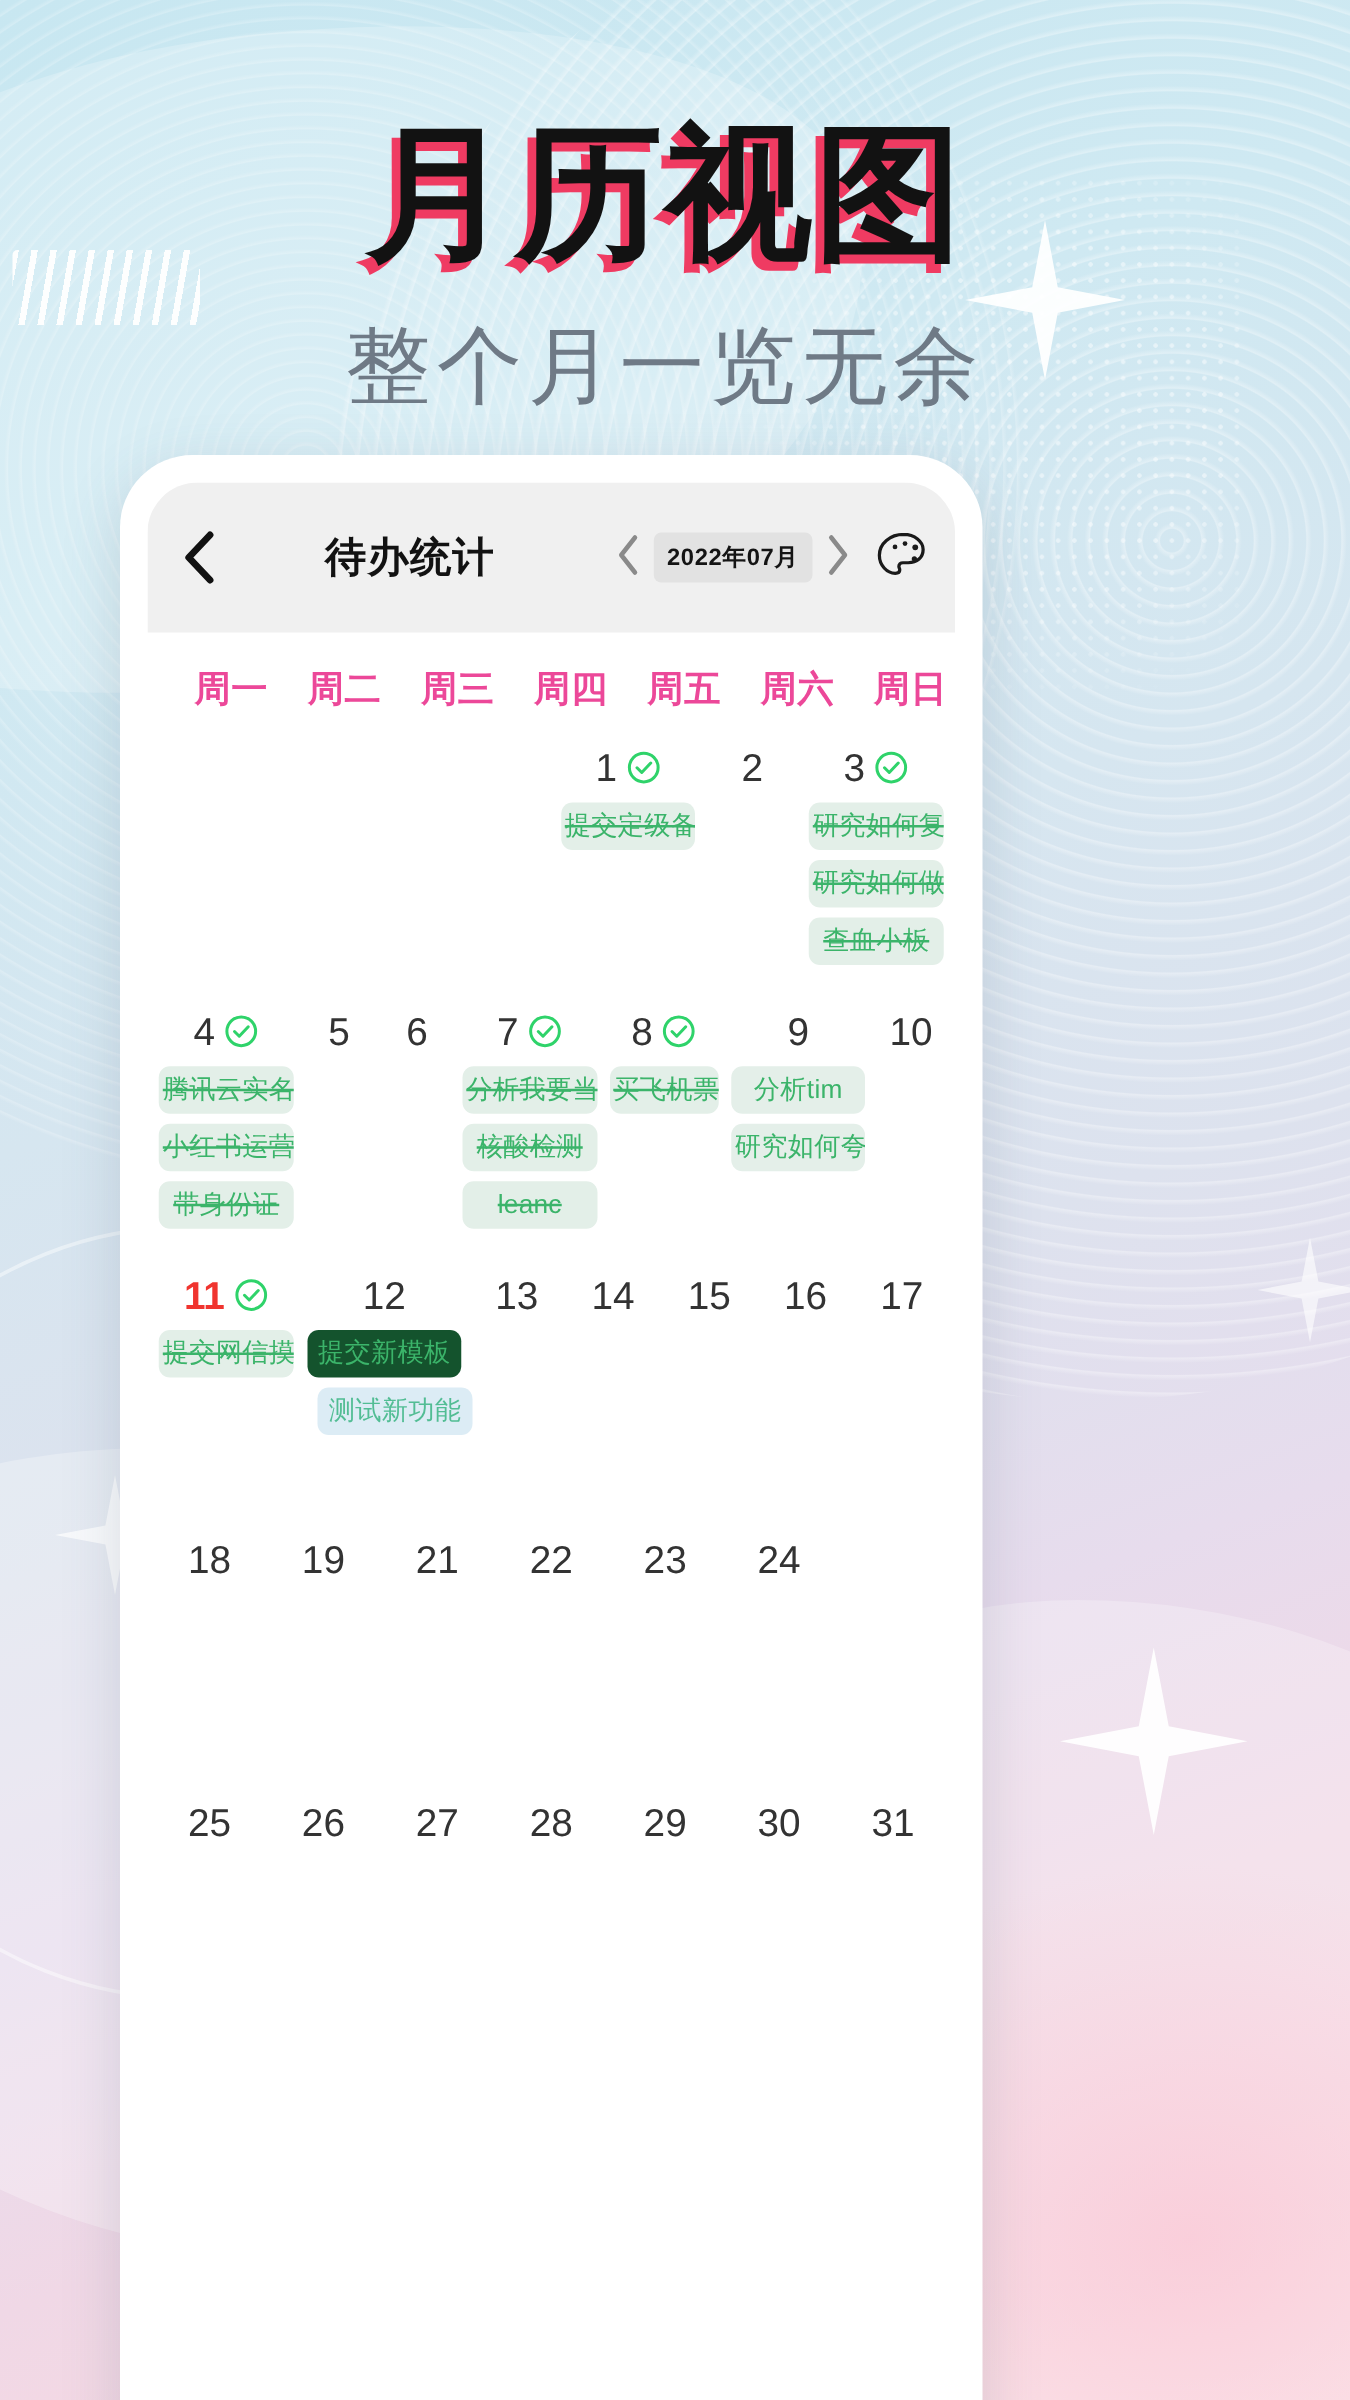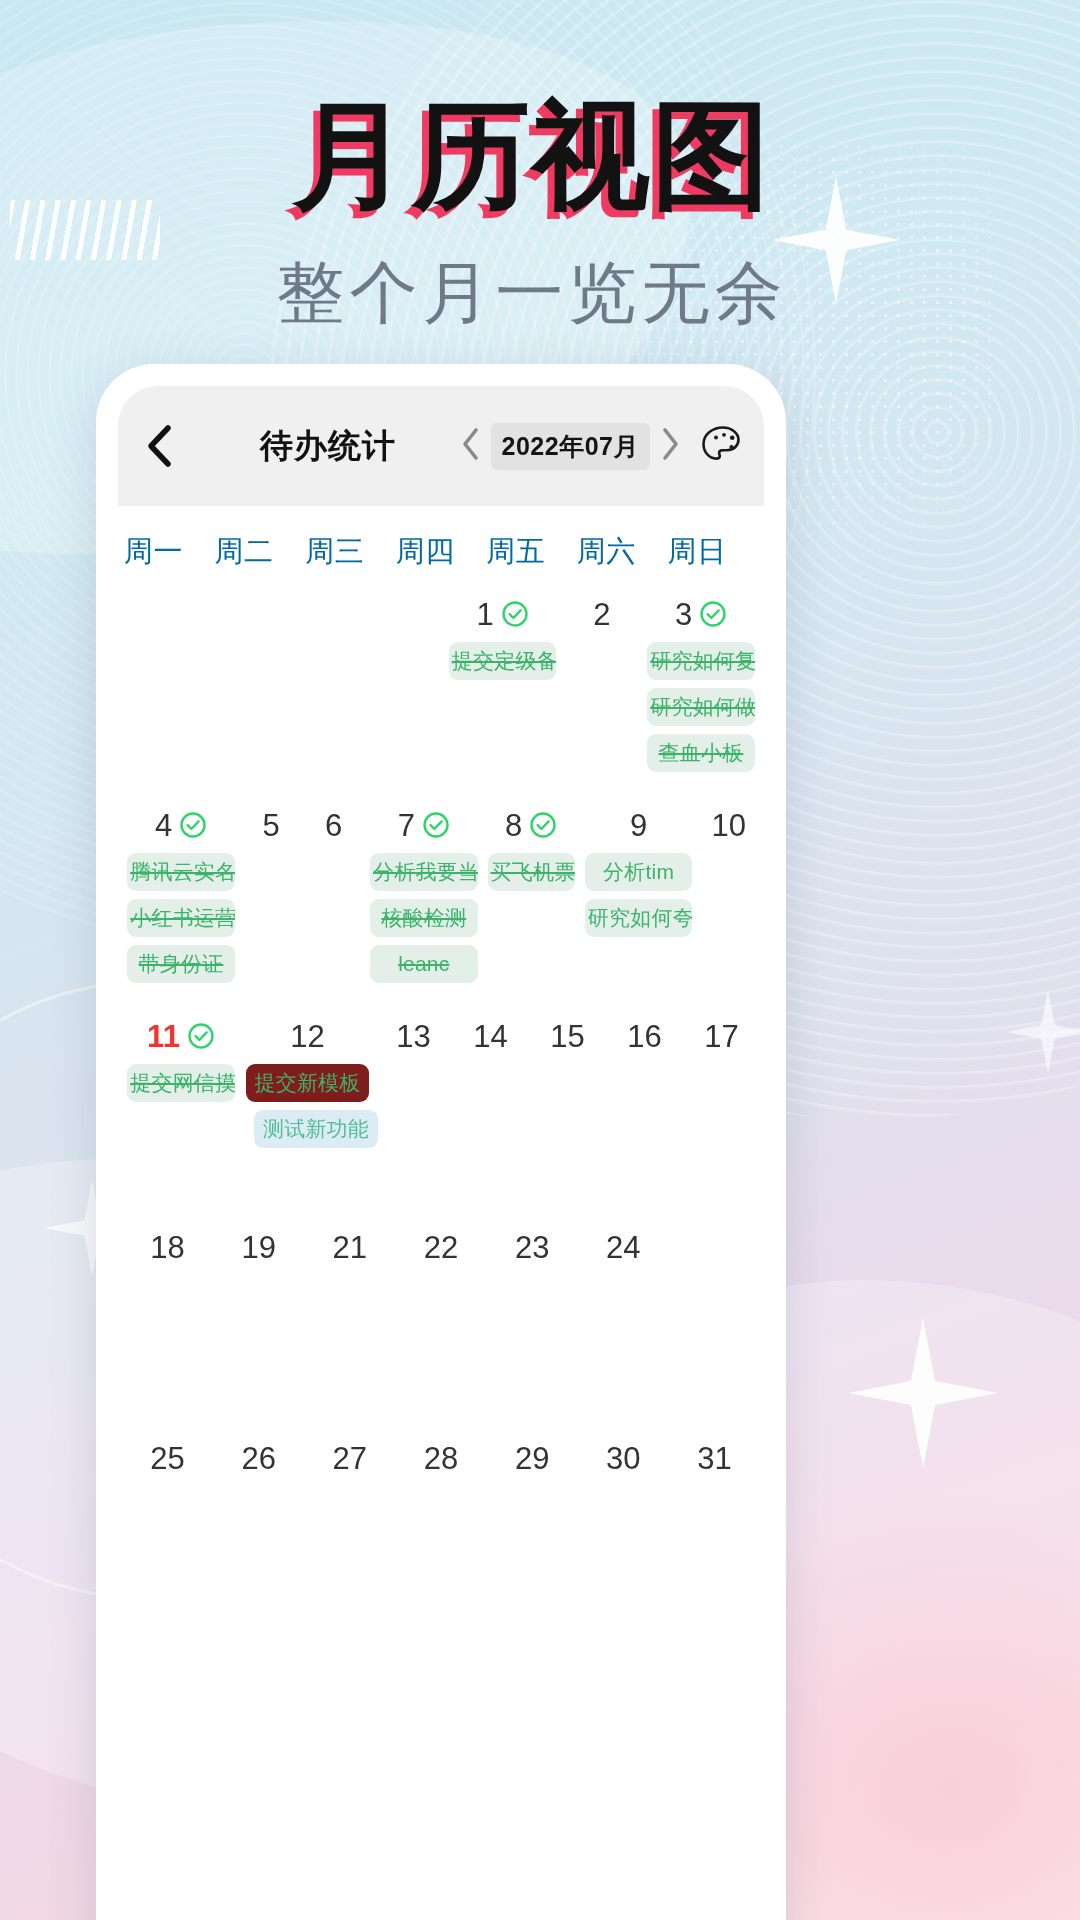--- a/index.html
+++ b/index.html
@@ -192,45 +192,45 @@
   }
   .chev {
     width: 36px; height: 44px;
     display:flex; align-items:center; justify-content:center;
     flex: 0 0 auto;
   }
   .month-chip {
     background: #e2e2e2;
     border-radius: 6px;
     padding: 7px 11px;
-    font-size: 25px;
+    font-size: 19px;
     font-weight: 600;
     color: #141414;
     white-space: nowrap;
     letter-spacing: .5px;
   }
   .palette-btn {
     width: 50px; height: 50px;
     margin-left: 8px;
     display:flex; align-items:center; justify-content:center;
     flex: 0 0 auto;
   }
 
   
   .weekdays {
     display: grid;
     grid-template-columns: repeat(7, 1fr);
     padding: 26px 6px 16px 6px;
     background: #ffffff;
   }
   .weekday {
-    text-align: left;
+    text-align: right;
     font-size: 29px;
-    color: #0369a1;
-    font-weight: 400;
+    color: #ec4899;
+    font-weight: 700;
     letter-spacing: .5px;
   }
 
   
   .cal {
     background: #ffffff;
     padding: 0 4px;
   }
   .cal-week {
     display: grid;
@@ -281,21 +281,21 @@
     background: #e3efe8;
     color: #3bb46a;
     text-decoration: line-through;
     text-decoration-thickness: 2px;
   }
   .task.plain {
     background: #e4efe9;
     color: #3bb46a;
   }
   .task.active {
-    background: #7f1d1d;
+    background: #14532d;
     color: #3bb46a;
   }
   .task.blue {
     background: #dcecf5;
     color: #52bd94;
     margin-left: 17px;
   }
 </style>
 </head>
 <body>

